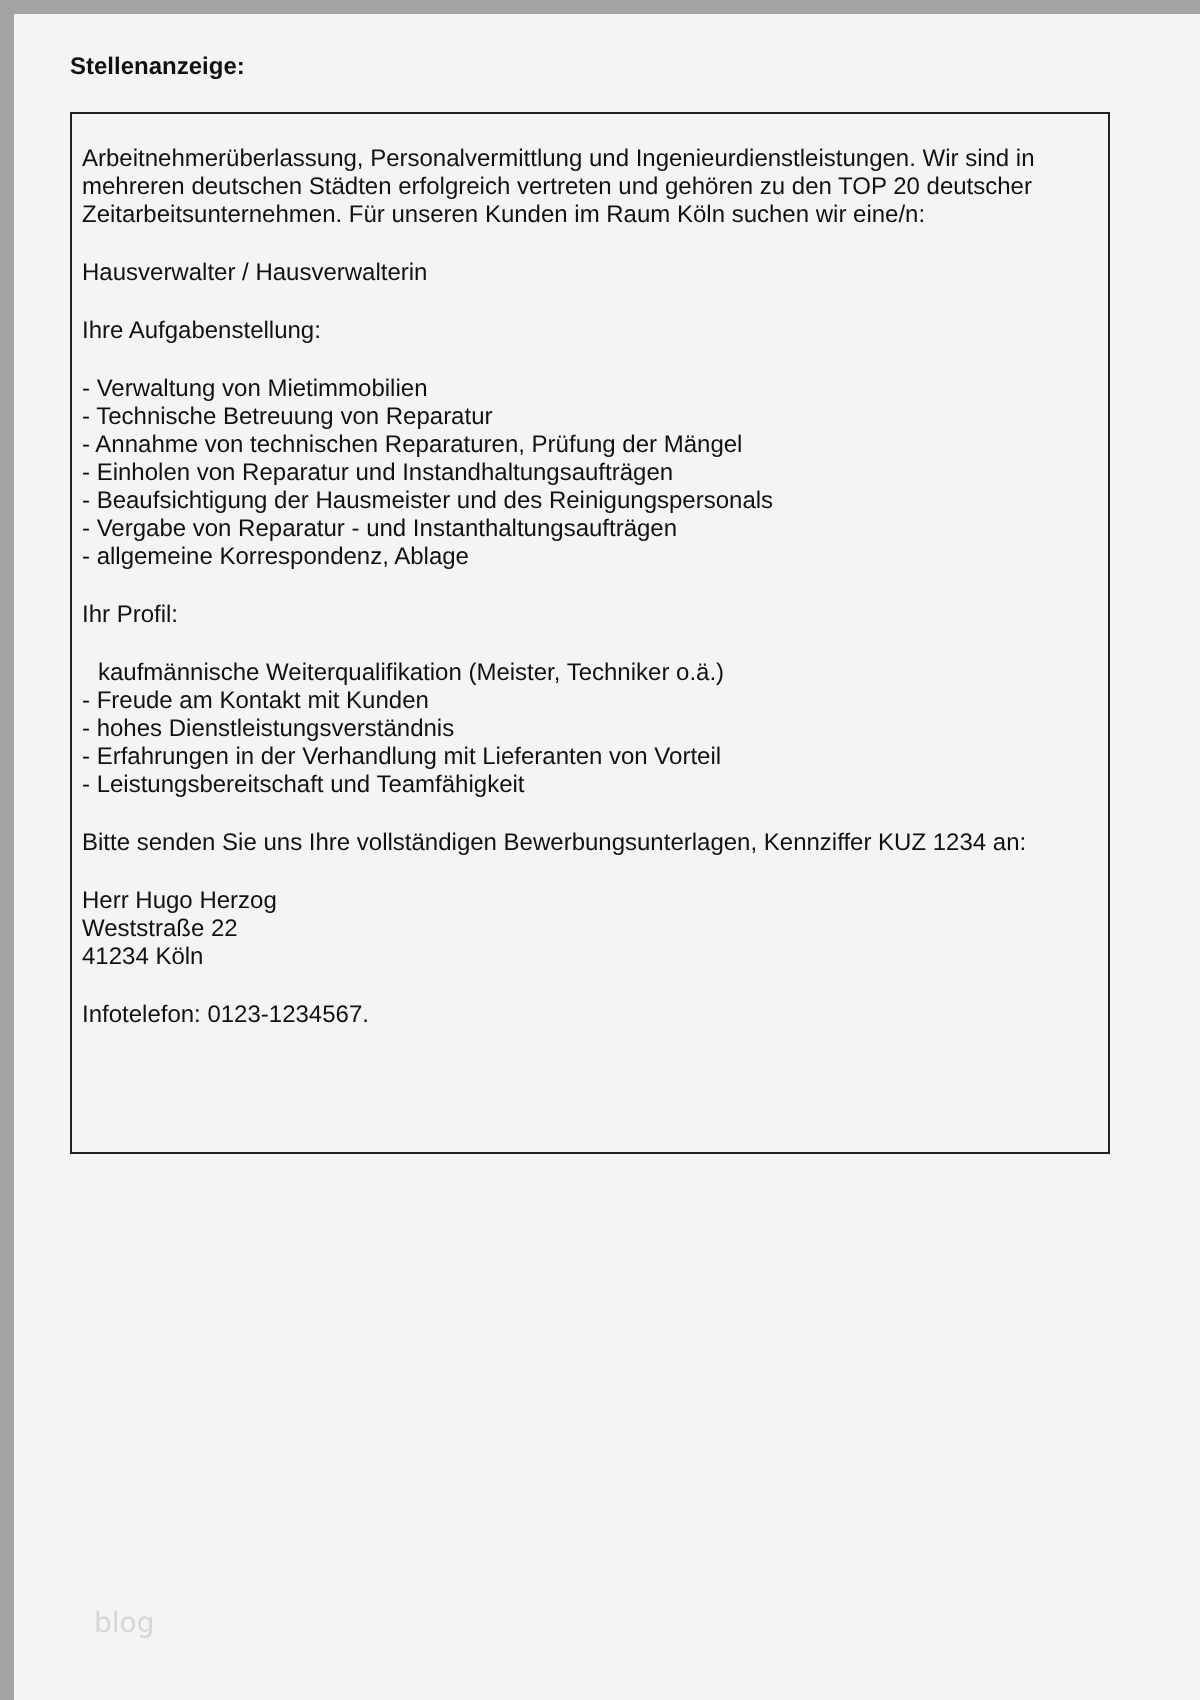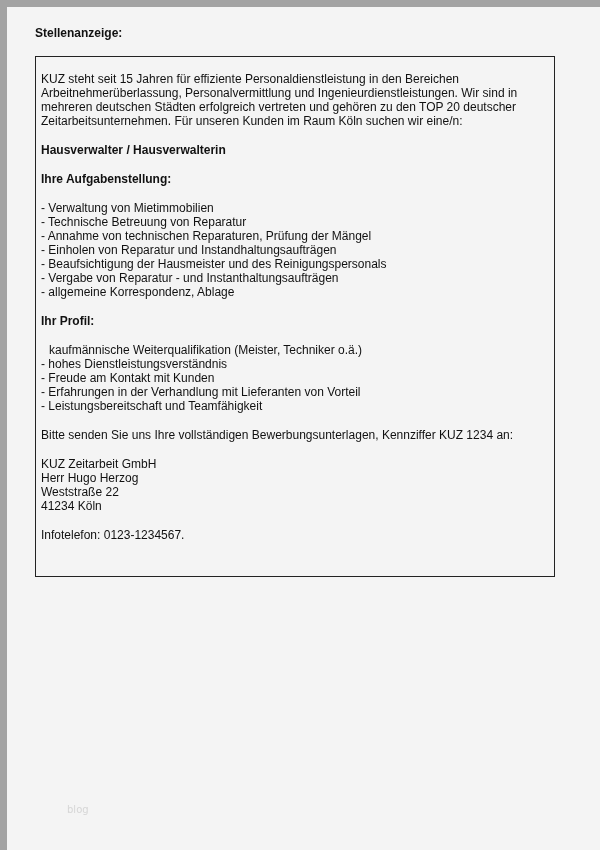--- a/index.html
+++ b/index.html
@@ -28,38 +28,37 @@
     border: 1px solid #222;
     box-sizing: content-box;
   }
   .content {
     position: absolute; left: 5px; top: 15px;
     width: 508px;
     font-size: 12px; line-height: 14px;
   }
   .content p { margin: 0; }
   .gap { height: 15px; }
-  .bold { font-weight: bold; }
+  .bold { font-weight: normal; }
   .indent { padding-left: 8px; }
   .watermark {
     position: absolute; left: 40px; top: 797px;
     font-family: "DejaVu Sans", sans-serif;
-    font-size: 10px; color: #d6d6d6; margin-left: 20px;
+    font-size: 14px; color: #d6d6d6;
   }
 </style>
 </head>
 <body>
 
 <div class="page">
   <div class="title">Stellenanzeige:</div>
 
   <div class="box">
     <div class="content">
       <div>
-        <p>KUZ steht seit 15 Jahren für effiziente Personaldienstleistung in den Bereichen</p>
         <p>Arbeitnehmerüberlassung, Personalvermittlung und Ingenieurdienstleistungen. Wir sind in</p>
         <p>mehreren deutschen Städten erfolgreich vertreten und gehören zu den TOP 20 deutscher</p>
         <p>Zeitarbeitsunternehmen. Für unseren Kunden im Raum Köln suchen wir eine/n:</p>
       </div>
       <div class="gap"></div>
       <p class="bold">Hausverwalter / Hausverwalterin</p>
       <div class="gap"></div>
       <p class="bold">Ihre Aufgabenstellung:</p>
       <div class="gap"></div>
       <div>
@@ -69,30 +68,29 @@
         <p>- Einholen von Reparatur und Instandhaltungsaufträgen</p>
         <p>- Beaufsichtigung der Hausmeister und des Reinigungspersonals</p>
         <p>- Vergabe von Reparatur - und Instanthaltungsaufträgen</p>
         <p>- allgemeine Korrespondenz, Ablage</p>
       </div>
       <div class="gap"></div>
       <p class="bold">Ihr Profil:</p>
       <div class="gap"></div>
       <div>
         <p class="indent">kaufmännische Weiterqualifikation (Meister, Techniker o.ä.)</p>
+        <p>- Freude am Kontakt mit Kunden</p>
         <p>- hohes Dienstleistungsverständnis</p>
-        <p>- Freude am Kontakt mit Kunden</p>
         <p>- Erfahrungen in der Verhandlung mit Lieferanten von Vorteil</p>
         <p>- Leistungsbereitschaft und Teamfähigkeit</p>
       </div>
       <div class="gap"></div>
       <p>Bitte senden Sie uns Ihre vollständigen Bewerbungsunterlagen, Kennziffer KUZ 1234 an:</p>
       <div class="gap"></div>
       <div>
-        <p>KUZ Zeitarbeit GmbH</p>
         <p>Herr Hugo Herzog</p>
         <p>Weststraße 22</p>
         <p>41234 Köln</p>
       </div>
       <div class="gap"></div>
       <p>Infotelefon: 0123-1234567.</p>
     </div>
   </div>
 
   <div class="watermark">blog</div>

